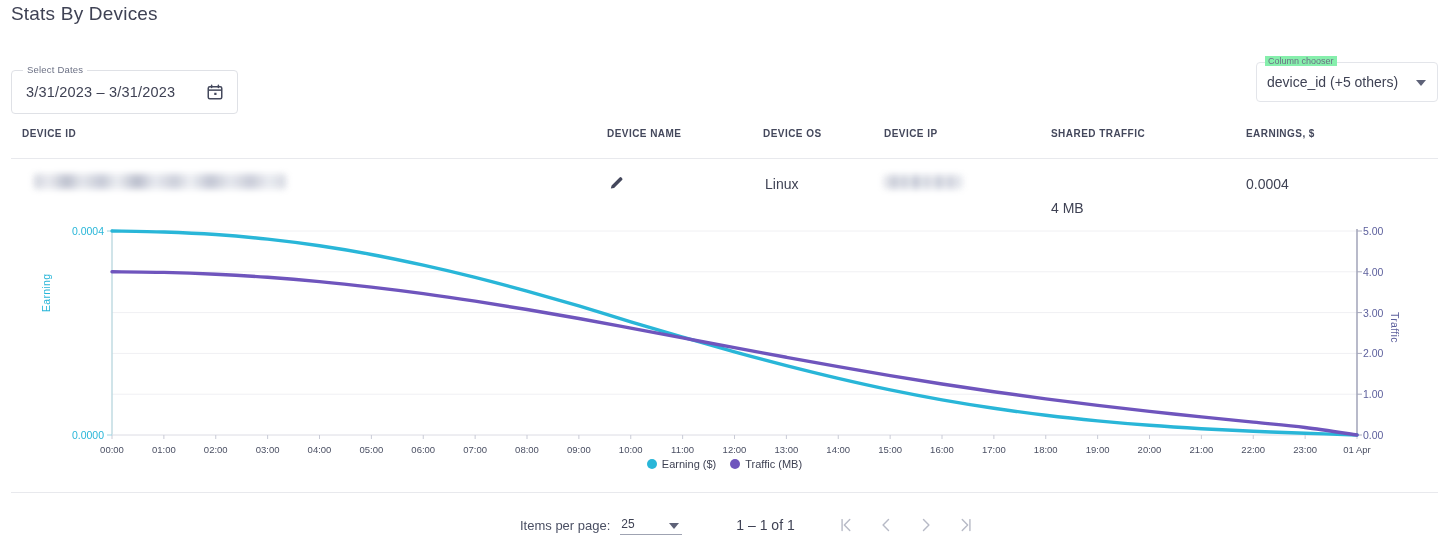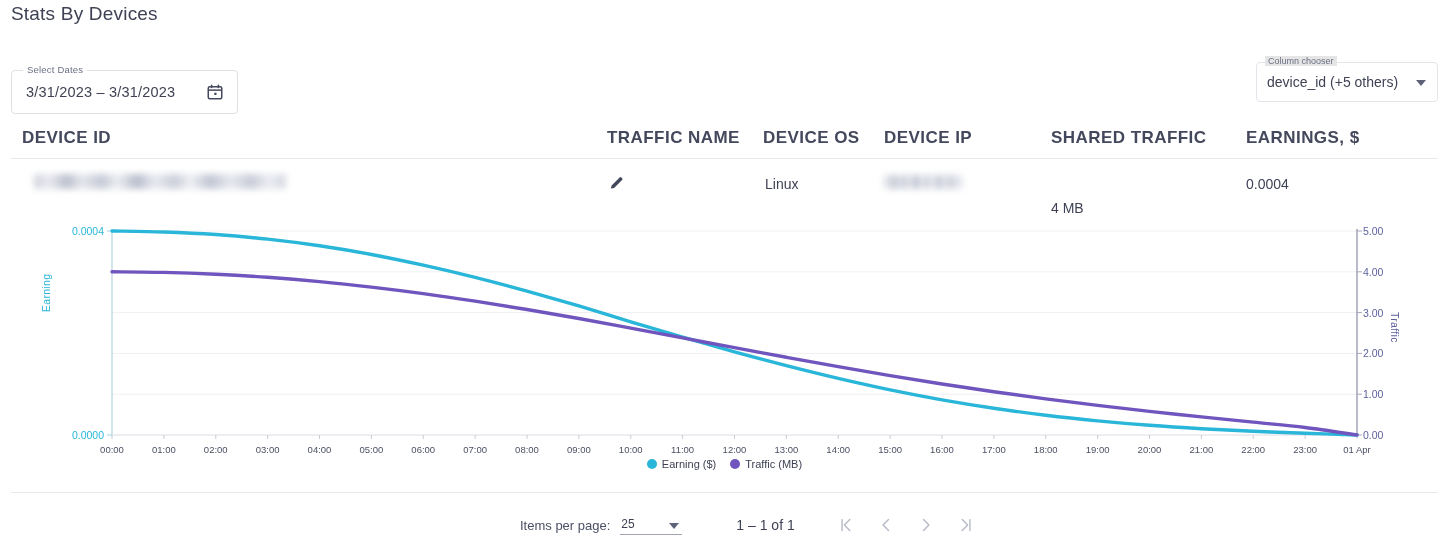--- a/index.html
+++ b/index.html
@@ -66,21 +66,21 @@
     position: absolute;
     left: 1256px; top: 62px;
     width: 182px; height: 40px;
     border: 1px solid #e3e5ea;
     border-radius: 4px;
     background: #fff;
   }
   .colchooser .legend {
     position: absolute;
     left: 8px; top: -7px;
-    background: #e5e5e5;
+    background: #86efac;
     padding: 0 3px;
     font-size: 9px;
     color: #6b7084;
   }
   .colchooser .value {
     position: absolute;
     left: 10px; top: 11px;
     font-size: 14px;
     color: #3f4254;
     white-space: nowrap;
@@ -97,21 +97,21 @@
 
   
   .thead {
     position: absolute;
     left: 0; top: 122px;
     width: 1449px; height: 35px;
   }
   .th {
     position: absolute;
     top: 6px;
-    font-size: 17px;
+    font-size: 10px;
     font-weight: 700;
     color: #44485c;
     letter-spacing: .45px;
     white-space: nowrap;
   }
   .hr {
     position: absolute;
     left: 11px;
     width: 1427px;
     height: 1px;
@@ -242,21 +242,21 @@
   </div>
 
   <div class="colchooser">
     <span class="legend">Column chooser</span>
     <span class="value">device_id (+5 others)</span>
     <span class="caret"></span>
   </div>
 
   <div class="thead">
     <span class="th" style="left:22px">DEVICE ID</span>
-    <span class="th" style="left:607px">TRAFFIC NAME</span>
+    <span class="th" style="left:607px">DEVICE NAME</span>
     <span class="th" style="left:763px">DEVICE OS</span>
     <span class="th" style="left:884px">DEVICE IP</span>
     <span class="th" style="left:1051px">SHARED TRAFFIC</span>
     <span class="th" style="left:1246px">EARNINGS, $</span>
   </div>
   <div class="hr" style="top:158px"></div>
 
   <div>
     <span class="blurred" style="left:34px; top:174px; width:252px; height:15px;"></span>
     <span class="pencil-icon" style="left:608px; top:174px;">

